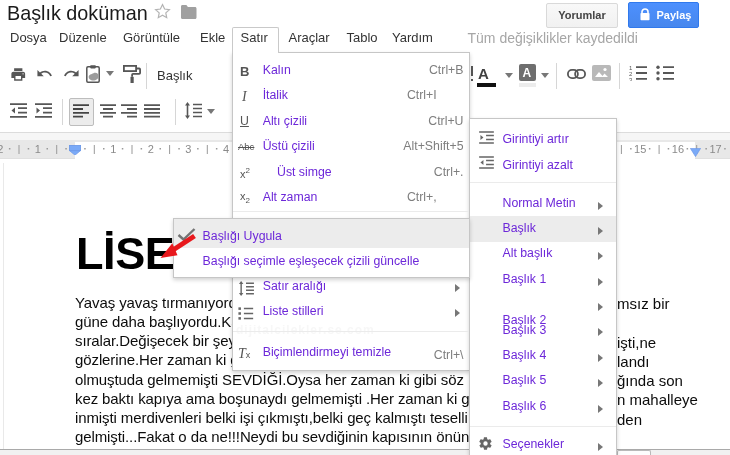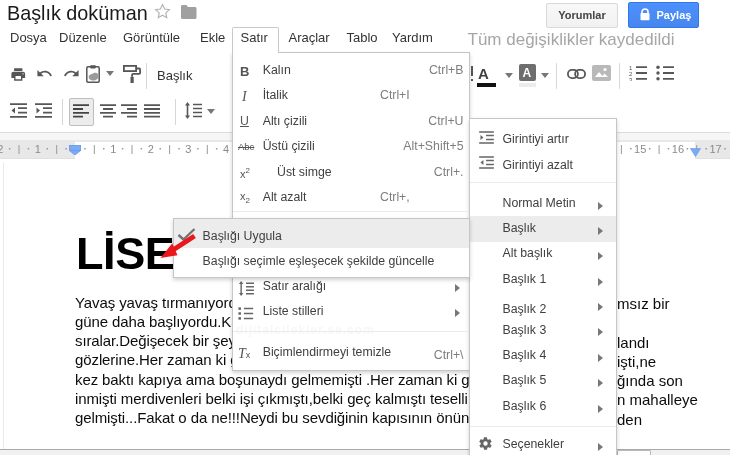--- a/index.html
+++ b/index.html
@@ -1,43 +1,44 @@
 <!DOCTYPE html>
 <html><head><meta charset="utf-8">
 <style>
 *{margin:0;padding:0;box-sizing:border-box}
 html,body{width:730px;height:455px;overflow:hidden;background:#fff}
 body{font-family:"Liberation Sans",sans-serif;position:relative;color:#333}
 .abs{position:absolute}
 .mb{position:absolute;top:29.8px;font-size:13px;color:#333;white-space:nowrap}
-.mi{position:absolute;font-size:12.3px;color:#404040;white-space:nowrap}
+.mi{position:absolute;font-size:12.3px;color:#6d28d9;white-space:nowrap}
 .sc{position:absolute;font-size:12.3px;color:#7e7e7e;white-space:nowrap}
 .rn{position:absolute;top:3px;width:20px;text-align:center;font-size:11px;color:#8a8a8a}
 .sep{position:absolute;background:#ebebeb;height:1px}
 .arr{position:absolute;width:0;height:0;border-top:4px solid transparent;border-bottom:4px solid transparent;border-left:5px solid #777}
 .vsep{position:absolute;width:1px;background:#d6d6d6}
 </style></head>
 <body>
 
 <div class="abs" style="left:3px;top:163px;width:1px;height:286px;background:#e9e9e9"></div>
 <div class="abs" id="heading" style="left:76px;top:230.6px;font-size:45px;font-weight:bold;color:#000;line-height:45px;letter-spacing:-0.4px">LİSEDEN</div>
 <div class="abs" id="bodytext" style="left:75px;top:292.5px;font-size:15px;line-height:19.25px;color:#0c0c0c;white-space:nowrap;letter-spacing:-0.1px">
 <div>Yavaş yavaş tırmanıyordu merdivenlerden sabahın köründe</div>
 <div>güne daha başlıyordu.Kahvaltıyı yapmış evden çıkmıştı</div>
 <div>sıralar.Değişecek bir şeyler vardı sanki bu sabah</div>
 <div>gözlerine.Her zaman ki gibi yine aynı yerde</div>
+<div>olmuştuda gelmemişti SEVDİĞİ.Oysa her zaman ki gibi söz</div>
 <div>kez baktı kapıya ama boşunaydı gelmemişti .Her zaman ki gibi</div>
 <div>inmişti merdivenleri belki işi çıkmıştı,belki geç kalmıştı teselli ols</div>
 <div>gelmişti...Fakat o da ne!!!Neydi bu sevdiğinin kapısının önünde</div>
 </div>
 <div class="abs" id="righttext" style="left:617px;top:294px;font-size:15px;line-height:19.25px;color:#0c0c0c;white-space:nowrap">
 <div>msız bir</div>
 <div>&nbsp;</div>
+<div>işti,ne</div>
 <div>landı</div>
-<div>işti,ne</div>
 <div>ğında son</div>
 <div>n mahalleye</div>
 <div>den</div>
 </div>
 
 <div class="abs" style="left:0;top:449px;width:730px;height:1px;background:#a9a9a9"></div>
 <div class="abs" style="left:0;top:450px;width:730px;height:5px;background:#f1f1f1"></div>
 <div class="abs" style="left:617px;top:450px;width:34px;height:5px;background:#fdfdfd;border:1px solid #b9b9b9;border-bottom:none;border-radius:2px 2px 0 0"></div>
 
 <div class="abs" style="left:0;top:0;width:730px;height:52px;background:#fff"></div>
@@ -58,21 +59,21 @@
   </svg>
 <div class="abs" style="left:656.5px;top:9px;font-size:11px;font-weight:bold;color:#fff">Paylaş</div>
 
 <div class="mb" style="left:10px">Dosya</div>
 <div class="mb" style="left:59px">Düzenle</div>
 <div class="mb" style="left:123px">Görüntüle</div>
 <div class="mb" style="left:200px">Ekle</div>
 <div class="mb" style="left:288.5px">Araçlar</div>
 <div class="mb" style="left:346.5px">Tablo</div>
 <div class="mb" style="left:392px">Yardım</div>
-<div class="mb" style="left:467.5px;color:#a6a6a6;font-size:17px">Tüm değişiklikler kaydedildi</div>
+<div class="mb" style="left:467.5px;color:#a6a6a6;font-size:14px">Tüm değişiklikler kaydedildi</div>
 
 <div class="abs" style="left:0;top:132px;width:730px;height:1px;background:#dcdcdc"></div>
 <div class="abs" style="left:0;top:133px;width:730px;height:8px;background:#f6f6f6"></div>
 <div id="toolbar1" class="abs" style="left:0;top:52px;width:730px;height:80px">
 
   <svg class="abs" style="left:9.5px;top:14px" width="16.5" height="17" viewBox="0 0 24 24">
       <path fill="#565656" d="M19 8H5c-1.66 0-3 1.34-3 3v6h4v4h12v-4h4v-6c0-1.66-1.34-3-3-3zm-3 11H8v-5h8v5zm3-7c-.55 0-1-.45-1-1s.45-1 1-1 1 .45 1 1-.45 1-1 1zm-1-9H6v4h12V3z"></path>
     </svg>
 
   <svg class="abs" style="left:36px;top:13px" width="17" height="17" viewBox="0 0 24 24">
@@ -264,33 +265,33 @@
     </svg>
 </div>
 
 <div class="abs" style="left:232px;top:52px;width:238px;height:319px;background:#fff;border:1px solid #c6c6c6;box-shadow:0 2px 4px rgba(0,0,0,0.18);z-index:10"></div>
 <div class="abs" style="z-index:11">
   <div class="mi" style="left:240px;top:64px;font-weight:bold;color:#555;font-size:13px">B</div>
   <div class="mi" style="left:262.7px;top:63px">Kalın</div>
   <div class="sc" style="left:380px;top:63px;width:83.5px;text-align:right">Ctrl+B</div>
   <div class="mi" style="left:242px;top:89px;font-style:italic;font-family:'Liberation Serif',serif;font-size:14px;color:#555">I</div>
   <div class="mi" style="left:262.7px;top:88.4px">İtalik</div>
-  <div class="sc" style="left:380px;top:88.4px;width:83.5px;text-align:left">Ctrl+I</div>
+  <div class="sc" style="left:380px;top:88.4px;width:83.5px;text-align:center">Ctrl+I</div>
   <div class="mi" style="left:240px;top:114px;text-decoration:underline;color:#555">U</div>
   <div class="mi" style="left:262.7px;top:113.8px">Altı çizili</div>
   <div class="sc" style="left:380px;top:113.8px;width:83.5px;text-align:right">Ctrl+U</div>
   <div class="mi" style="left:238px;top:141px;font-size:9.5px;text-decoration:line-through;color:#555">Abc</div>
   <div class="mi" style="left:262.7px;top:139.2px">Üstü çizili</div>
   <div class="sc" style="left:380px;top:139.2px;width:83.5px;text-align:right">Alt+Shift+5</div>
   <div class="mi" style="left:240px;top:166px;font-size:11px;color:#555">x<sup style="font-size:8px">2</sup></div>
   <div class="mi" style="left:277px;top:164.6px">Üst simge</div>
   <div class="sc" style="left:380px;top:164.6px;width:83.5px;text-align:right">Ctrl+.</div>
   <div class="mi" style="left:240px;top:190px;font-size:11px;color:#555">x<sub style="font-size:8px">2</sub></div>
-  <div class="mi" style="left:262.7px;top:190px">Alt azalt</div>
-  <div class="sc" style="left:380px;top:190px;width:83.5px;text-align:left">Ctrl+,</div>
+  <div class="mi" style="left:262.7px;top:190px">Alt zaman</div>
+  <div class="sc" style="left:380px;top:190px;width:83.5px;text-align:center">Ctrl+,</div>
   <div class="sep" style="left:233px;top:211px;width:236px"></div>
 
   <svg class="abs" style="left:238px;top:281px" width="16" height="15" viewBox="0 0 18 17">
       <path d="M3.5 3v11" stroke="#666" stroke-width="1.6"></path>
       <path d="M3.5 0L6 3.5H1z" fill="#666"></path>
       <path d="M3.5 17L6 13.5H1z" fill="#666"></path>
       <path d="M9 2.5h9M9 6.5h9M9 10.5h9M9 14.5h9" stroke="#666" stroke-width="1.6"></path>
     </svg>
   <div class="mi" style="left:262.7px;top:278.7px">Satır aralığı</div>
   <div class="arr" style="left:455px;top:284px"></div>
@@ -327,21 +328,21 @@
   <div class="mi" style="left:502.5px;top:157.8px">Girintiyi azalt</div>
   <div class="sep" style="left:469.5px;top:182px;width:146px"></div>
   <div class="mi" style="left:502.5px;top:196.4px">Normal Metin</div>
   <div class="arr" style="left:597.5px;top:202.2px"></div>
   <div class="mi" style="left:502.5px;top:220.9px">Başlık</div>
   <div class="arr" style="left:597.5px;top:226.7px"></div>
   <div class="mi" style="left:502.5px;top:246.3px">Alt başlık</div>
   <div class="arr" style="left:597.5px;top:252.1px"></div>
   <div class="mi" style="left:502.5px;top:271.7px">Başlık 1</div>
   <div class="arr" style="left:597.5px;top:277.5px"></div>
-  <div class="mi" style="left:502.5px;top:302px">Başlık 2</div>
+  <div class="mi" style="left:502.5px;top:313px">Başlık 2</div>
   <div class="arr" style="left:597.5px;top:302.9px"></div>
   <div class="mi" style="left:502.5px;top:322.5px">Başlık 3</div>
   <div class="arr" style="left:597.5px;top:328.3px"></div>
   <div class="mi" style="left:502.5px;top:347.9px">Başlık 4</div>
   <div class="arr" style="left:597.5px;top:353.7px"></div>
   <div class="mi" style="left:502.5px;top:373.3px">Başlık 5</div>
   <div class="arr" style="left:597.5px;top:379.1px"></div>
   <div class="mi" style="left:502.5px;top:398.7px">Başlık 6</div>
   <div class="arr" style="left:597.5px;top:404.5px"></div>
   <div class="sep" style="left:469.5px;top:425.5px;width:146px"></div>
@@ -352,19 +353,19 @@
   <div class="arr" style="left:597.5px;top:442.9px"></div>
 </div>
 
 <div class="abs" style="left:173px;top:218.3px;width:297px;height:59.5px;background:#fff;border:1px solid #c6c6c6;box-shadow:0 2px 4px rgba(0,0,0,0.18);z-index:20"></div>
 <div class="abs" style="z-index:21">
   <div class="abs" style="left:174px;top:219.3px;width:295px;height:29px;background:#ececec"></div>
   <svg class="abs" style="left:177px;top:228px" width="19" height="13" viewBox="0 0 19 13">
       <path d="M1.5 7l5 4.5L17.5 1" fill="none" stroke="#737373" stroke-width="2.4"></path>
     </svg>
   <div class="mi" style="left:202.6px;top:228.6px">Başlığı Uygula</div>
-  <div class="mi" style="left:202.6px;top:254.2px">Başlığı seçimle eşleşecek şekilde güncelle</div>
+  <div class="mi" style="left:202.6px;top:254.2px">Başlığı seçimle eşleşecek çizili güncelle</div>
 </div>
 
 <svg class="abs" style="left:155px;top:230px;z-index:30" width="45" height="33" viewBox="0 0 45 33">
   <path d="M39.5 6L16.5 21" stroke="#e8181c" stroke-width="5" fill="none"></path>
   <path d="M5.5 28L17.3 13.2l5.2 12z" fill="#e8181c"></path>
 </svg>
 
 </body></html>

